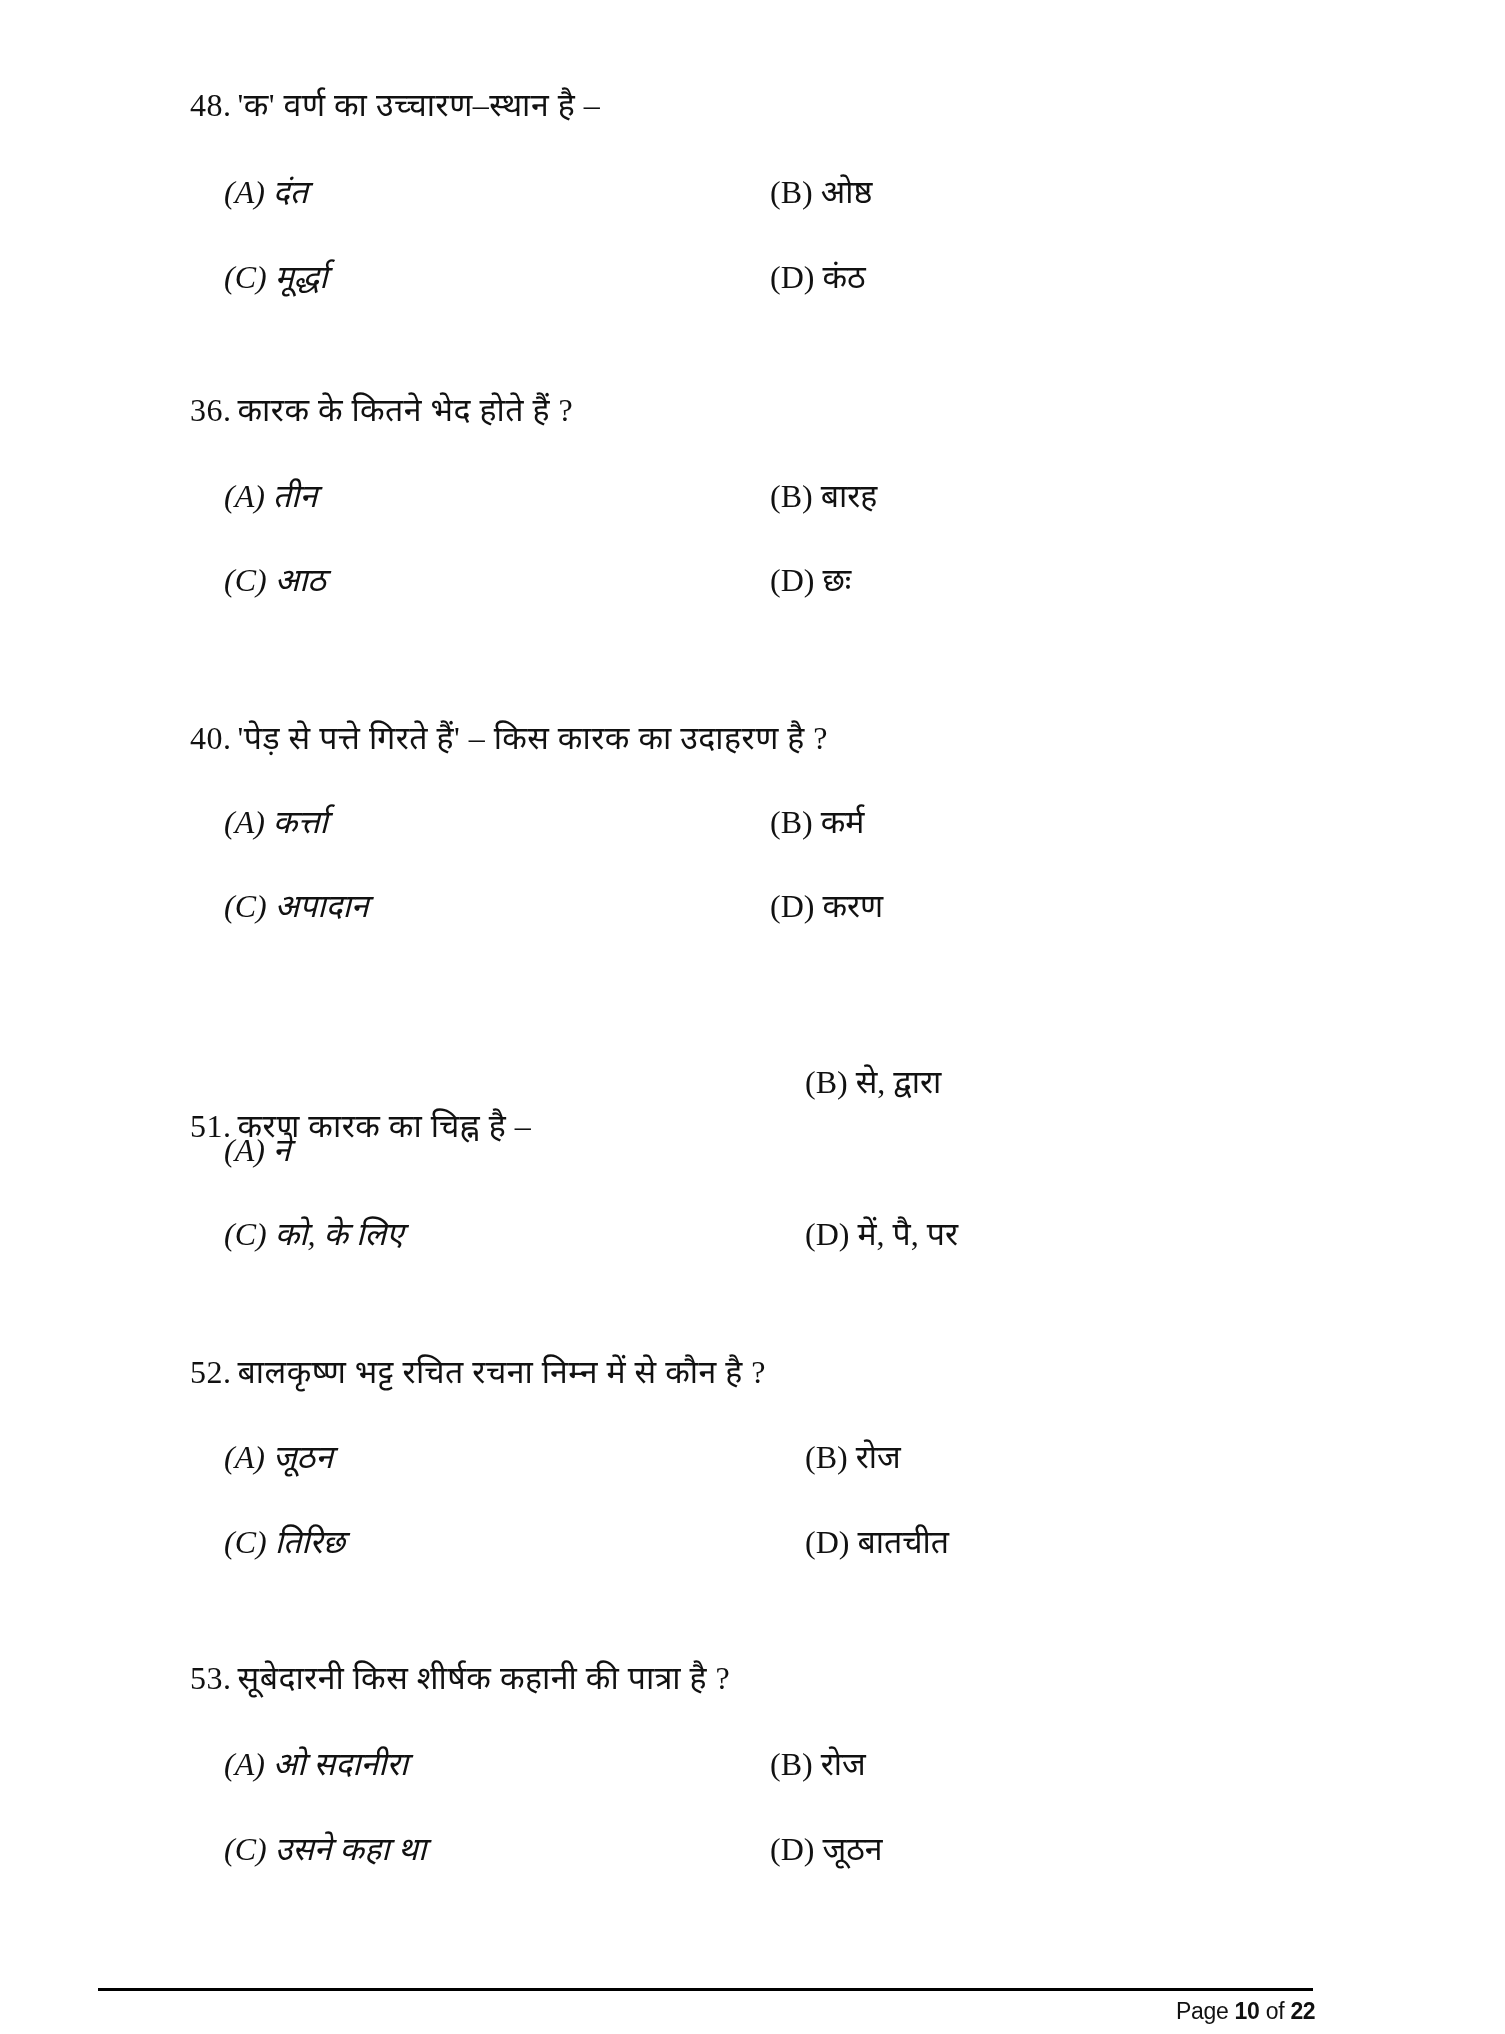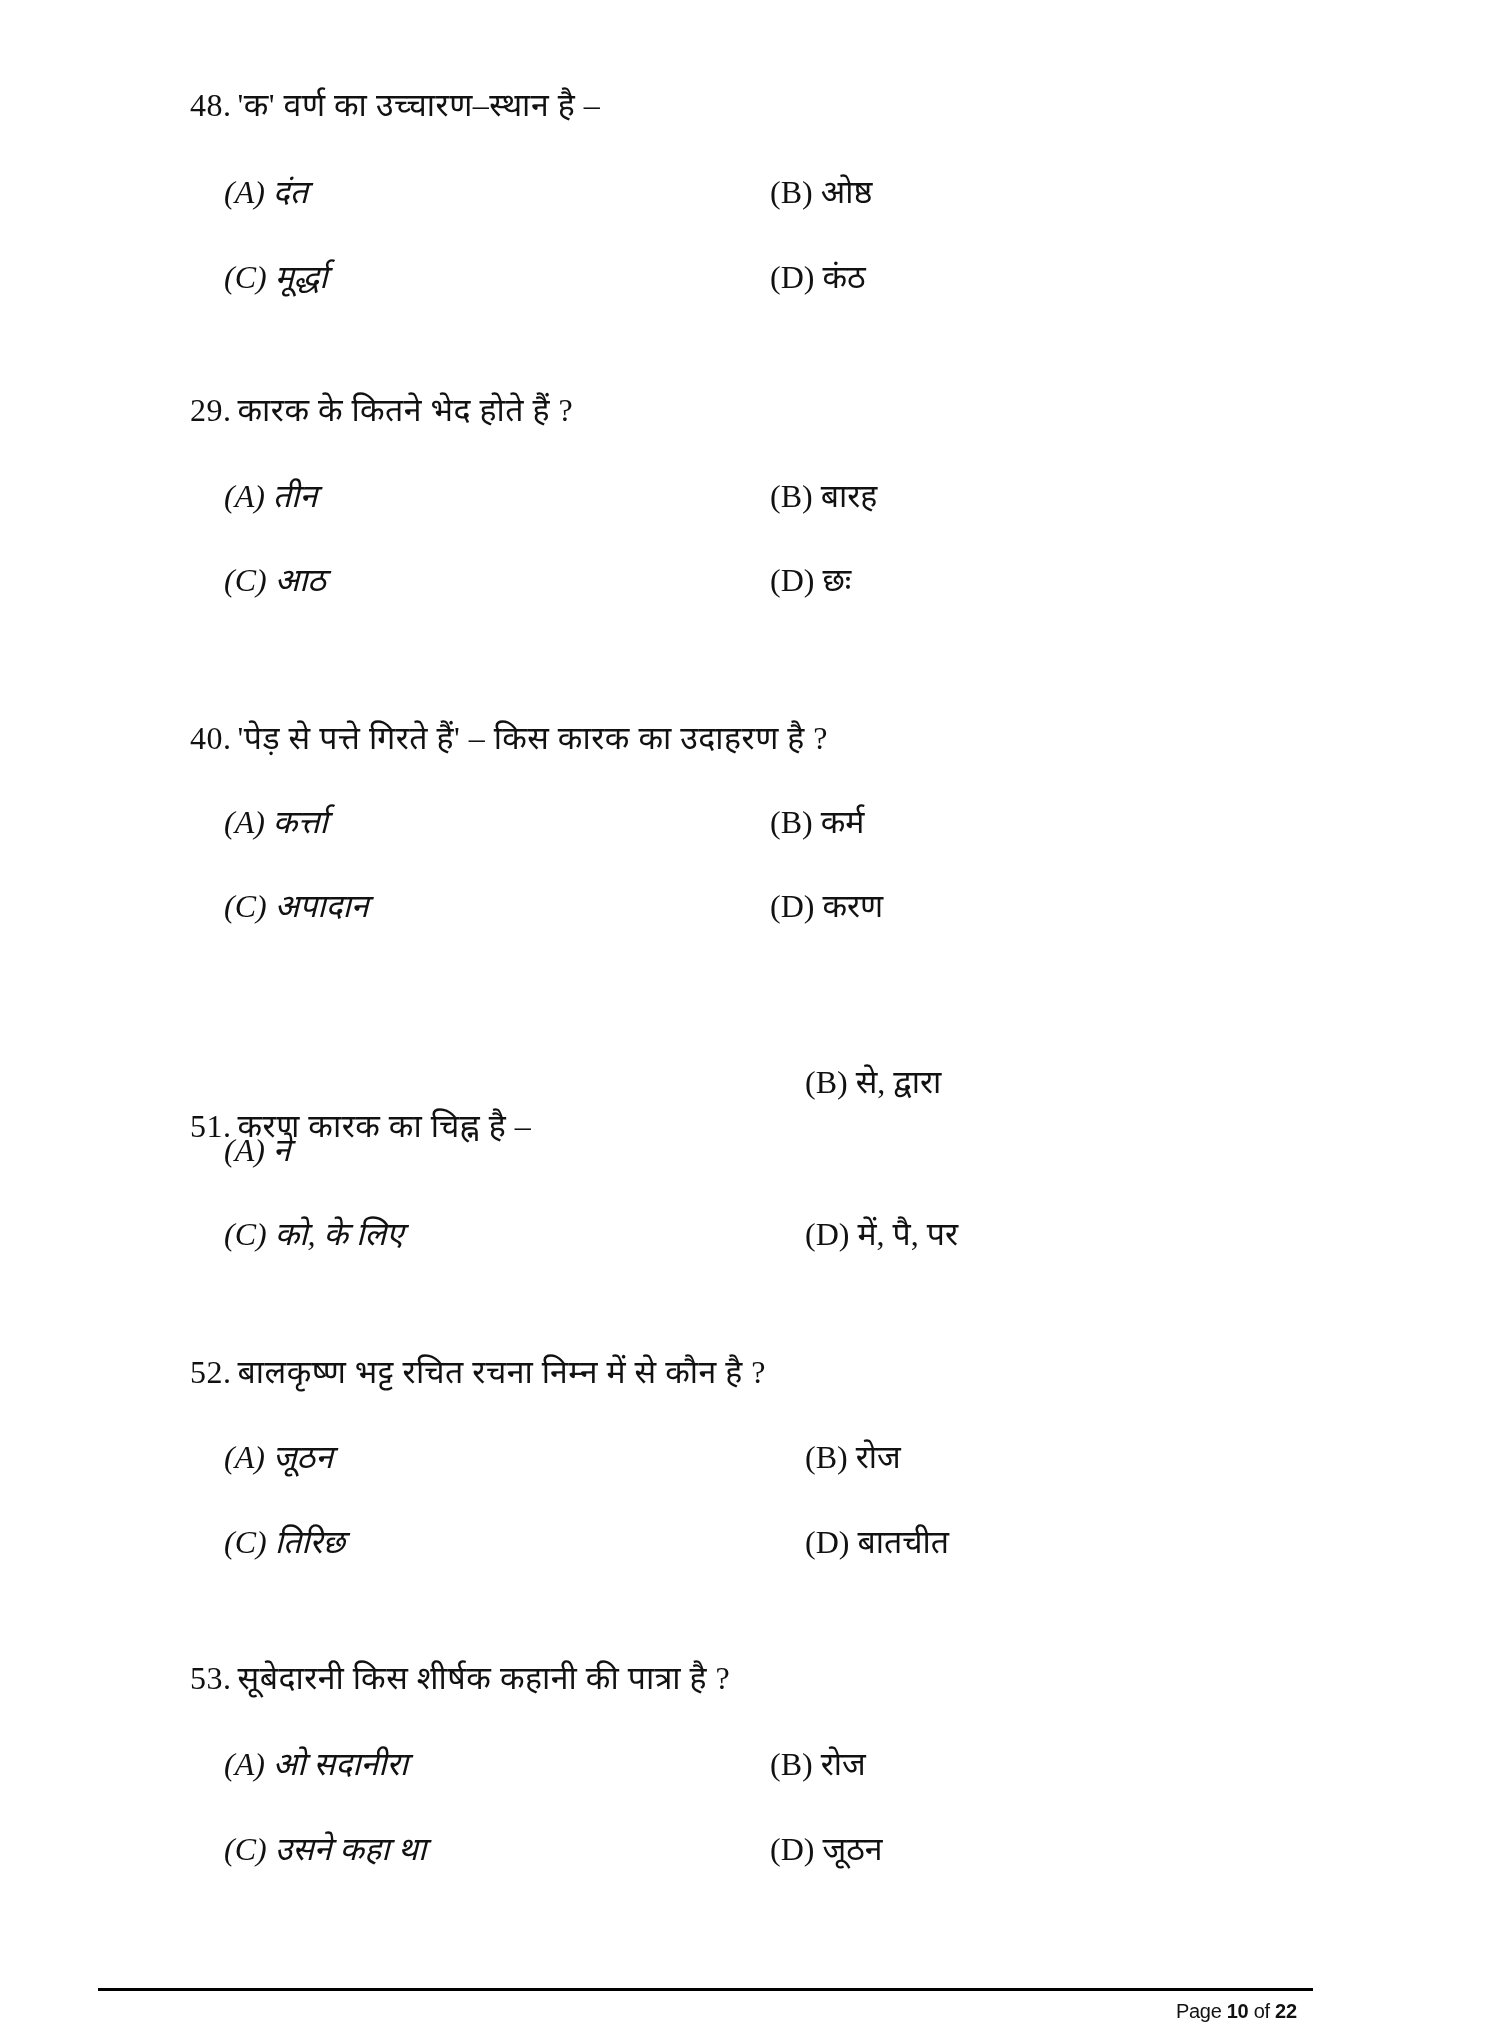--- a/index.html
+++ b/index.html
@@ -35,21 +35,21 @@
       top: 1988px;
       width: 1215px;
       height: 3px;
       background: #000000;
     }
     .footer {
       position: absolute;
       top: 1996px;
       left: 1176px;
       font-family: "Liberation Sans", "DejaVu Sans", sans-serif;
-      font-size: 20px;
+      font-size: 23px;
       line-height: 30px;
       color: #111111;
       letter-spacing: -0.3px;
     }
     .footer b { font-weight: bold; }
   </style>
 </head>
 <body>
 
 <div class="line q-text" style="top:105px">
@@ -62,21 +62,21 @@
   <span class="lbl">(B)</span><span>ओष्ठ</span>
 </div>
 <div class="line opt-c" style="top:277px">
   <span class="lbl">(C)</span><span>मूर्द्धा</span>
 </div>
 <div class="line opt-d" style="top:277px">
   <span class="lbl">(D)</span><span>कंठ</span>
 </div>
 
 <div class="line q-text" style="top:410px">
-  <span class="qnum">29.</span><span>कारक के कितने भेद होते हैं ?</span>
+  <span class="qnum">36.</span><span>कारक के कितने भेद होते हैं ?</span>
 </div>
 <div class="line opt-a" style="top:496px">
   <span class="lbl">(A)</span><span>तीन</span>
 </div>
 <div class="line opt-b" style="top:496px">
   <span class="lbl">(B)</span><span>बारह</span>
 </div>
 <div class="line opt-c" style="top:580px">
   <span class="lbl">(C)</span><span>आठ</span>
 </div>

